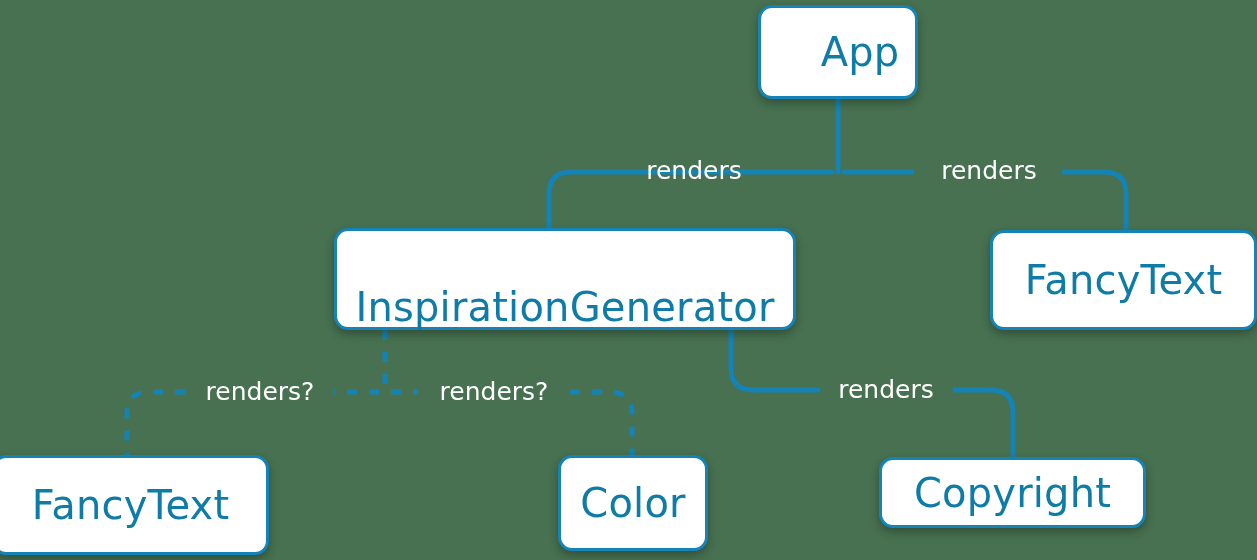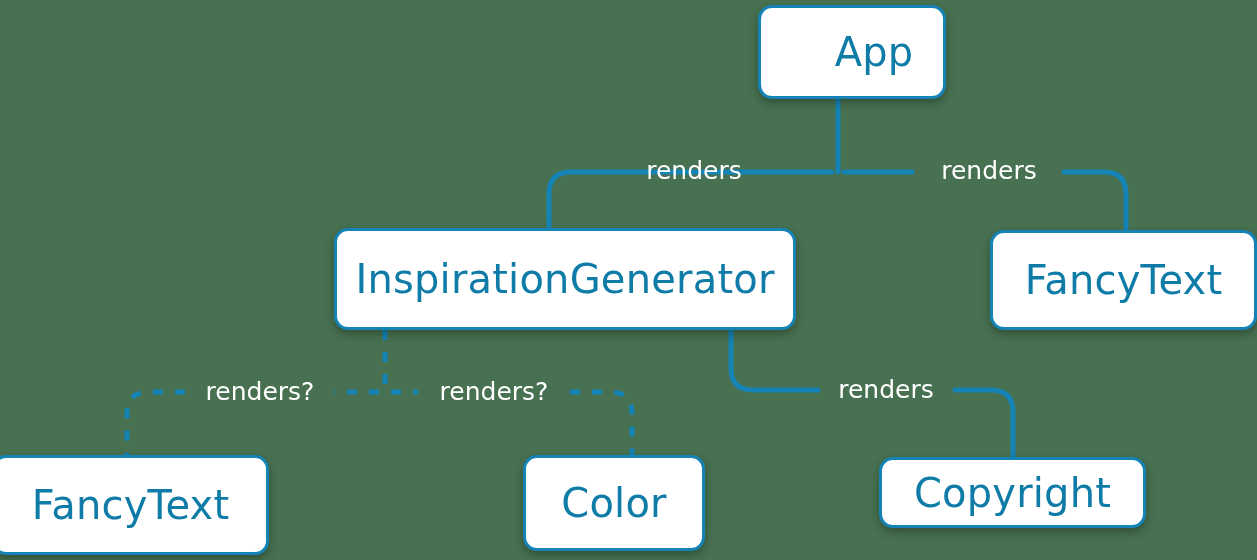--- a/index.html
+++ b/index.html
@@ -81,37 +81,37 @@
     <path d="M 391 392 L 418 392" fill="none" stroke="#1583b5" stroke-width="5" stroke-linecap="butt" stroke-dasharray="10 12"></path>
     <path d="M 570 392 L 610 392 Q 632 392 632 414 L 632 455" fill="none" stroke="#1583b5" stroke-width="5" stroke-linecap="butt" stroke-dasharray="10 12"></path>
   </svg>
 
   <div class="edge-label" style="left:694px; top:170px;">renders</div>
   <div class="edge-label" style="left:989px; top:170px;">renders</div>
   <div class="edge-label" style="left:260px; top:391px;">renders?</div>
   <div class="edge-label" style="left:494px; top:391px;">renders?</div>
   <div class="edge-label" style="left:886px; top:389px;">renders</div>
 
-  <div class="node" style="left:758px; top:5px; width:188px; height:94px;padding-left:44px;">
+  <div class="node" style="left:758px; top:5px; width:160px; height:94px;padding-left:44px;">
     <span class="node-label big">App</span>
   </div>
 
-  <div class="node" style="left:334px; top:228px; width:462px; height:102px;">
+  <div class="node" style="left:334px; top:228px; width:462px; height:102px;align-items:flex-end;">
     <span class="node-label big">InspirationGenerator</span>
   </div>
 
   <div class="node" style="left:990px; top:230px; width:267px; height:100px;">
     <span class="node-label big">FancyText</span>
   </div>
 
   <div class="node" style="left:-8px; top:455px; width:277px; height:100px;">
     <span class="node-label big">FancyText</span>
   </div>
 
-  <div class="node" style="left:523px; top:455px; width:182px; height:96px;">
+  <div class="node" style="left:558px; top:455px; width:150px; height:96px;">
     <span class="node-label big">Color</span>
   </div>
 
   <div class="node" style="left:879px; top:457px; width:267px; height:71px;">
     <span class="node-label big">Copyright</span>
   </div>
 
 </div>
 
 </body></html>

